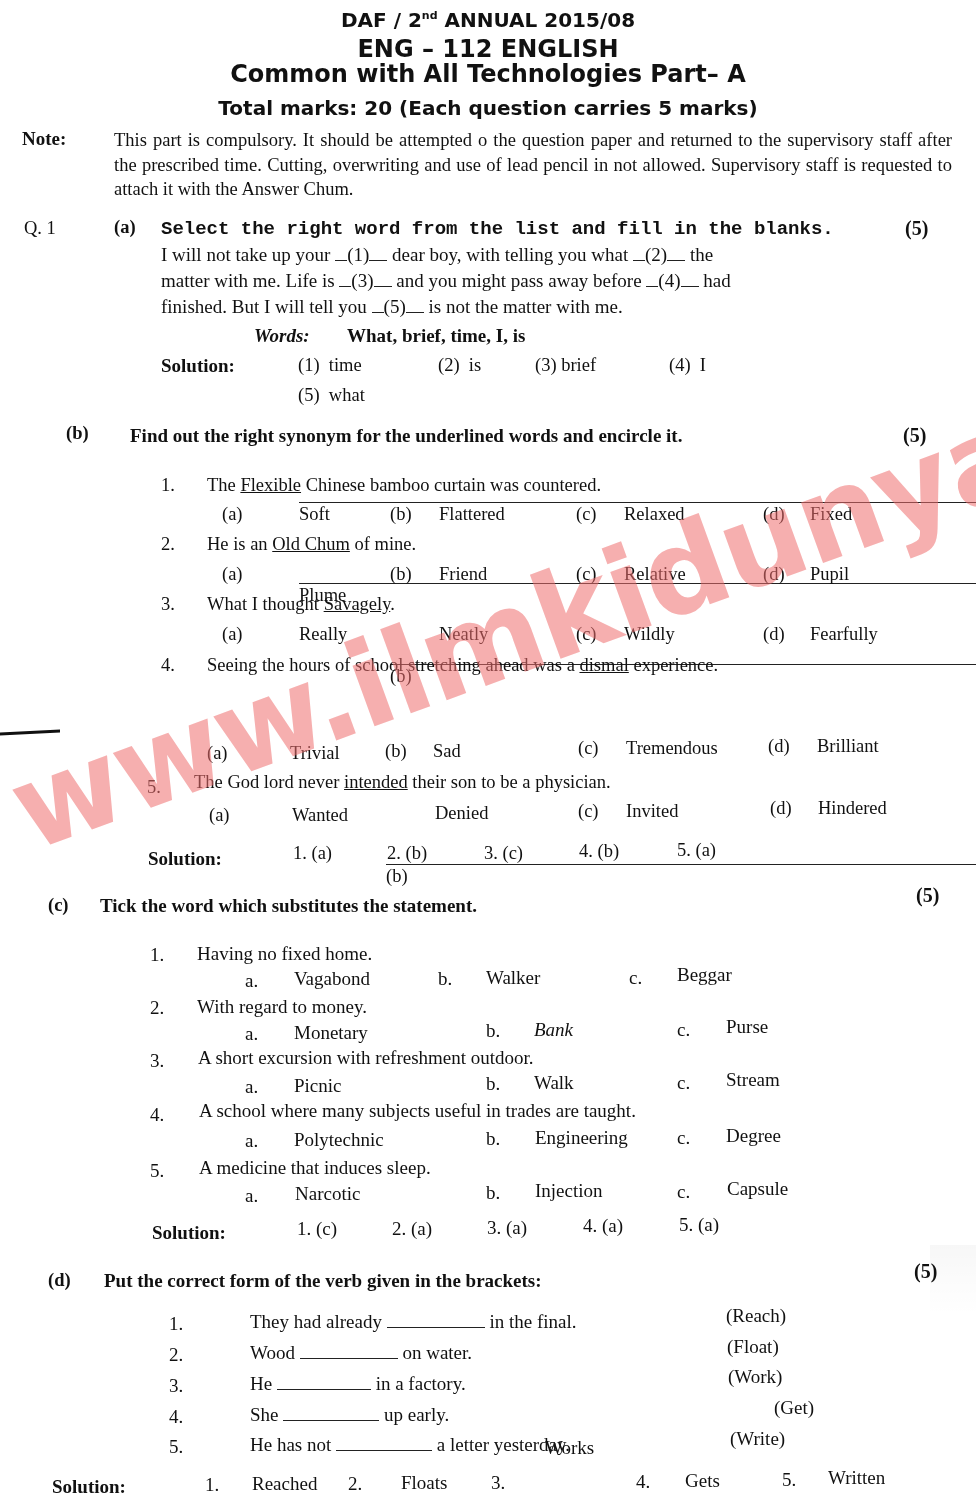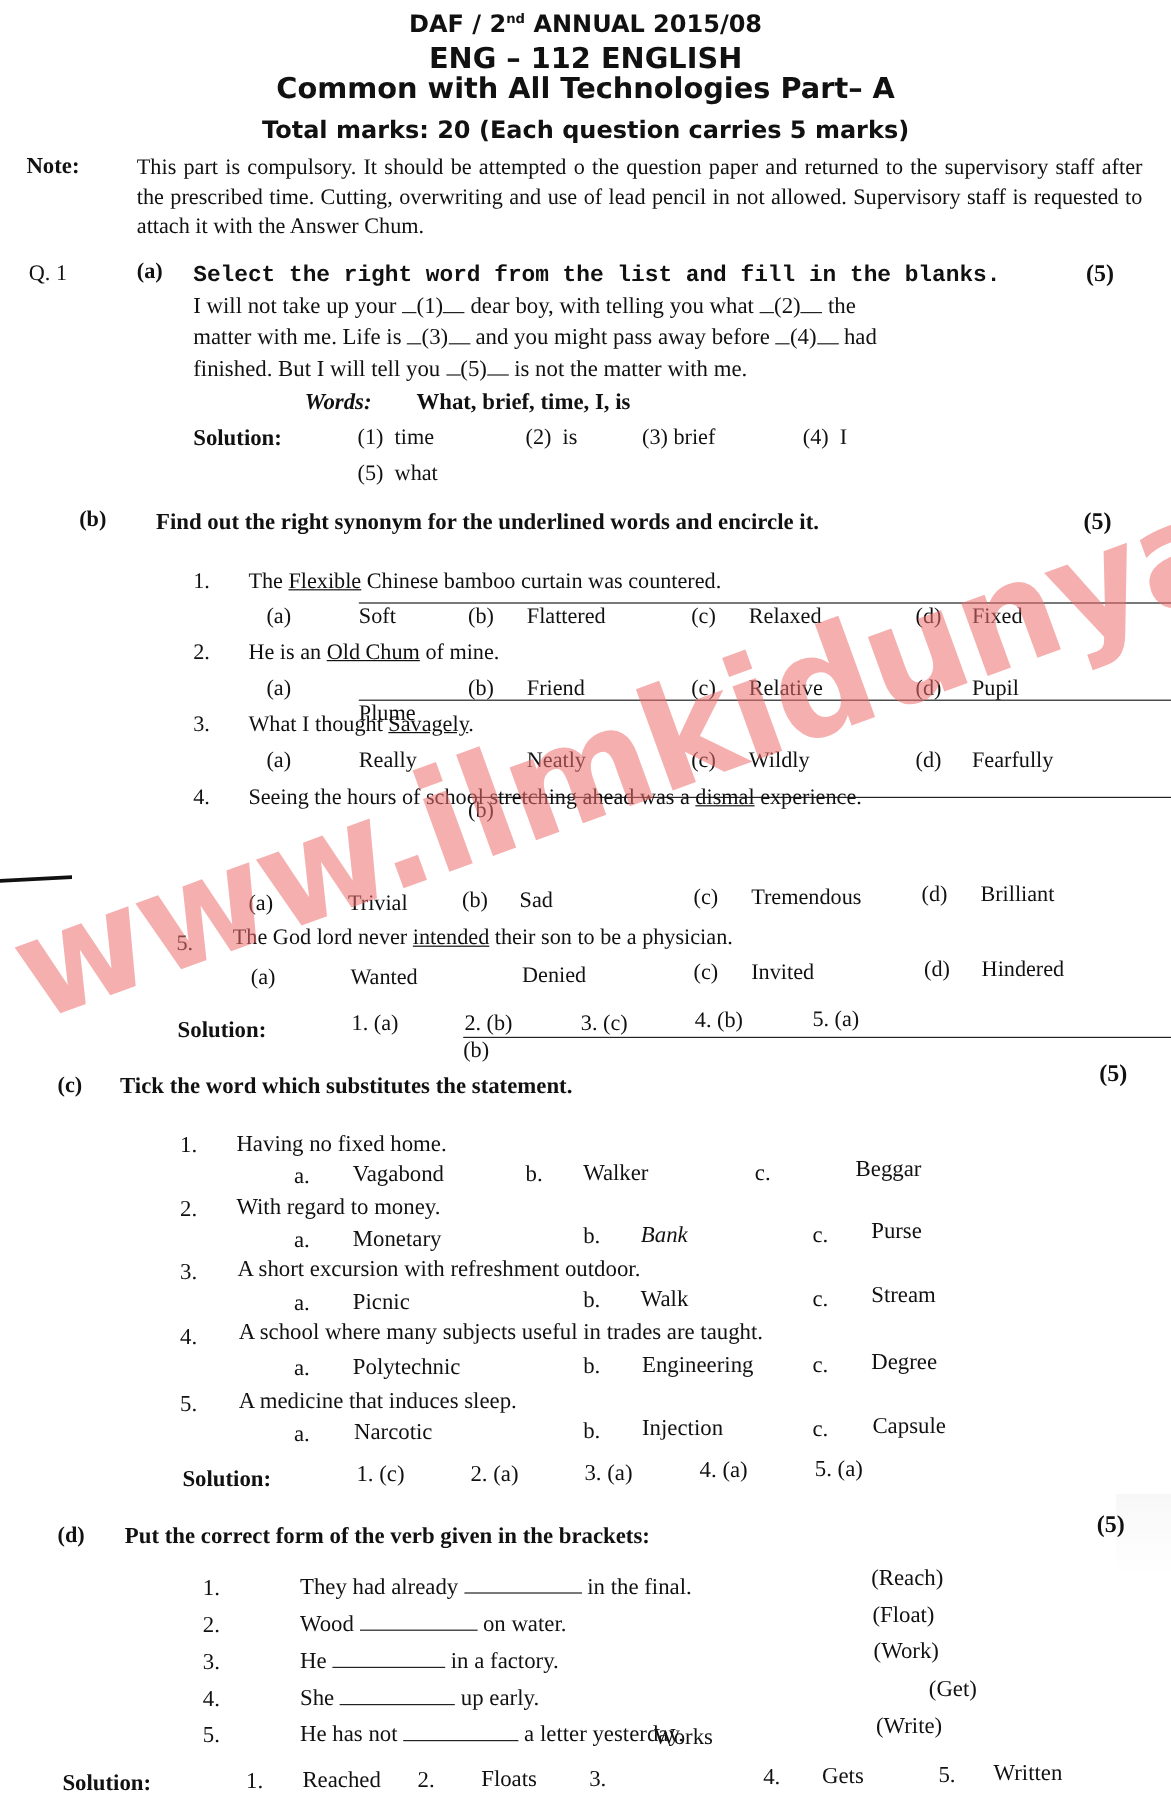--- a/index.html
+++ b/index.html
@@ -139,21 +139,21 @@
 <div class="abs cond bold" style="left:100px; top:895px;">Tick the word which substitutes the statement.</div>
 <div class="abs marks" style="left:916px; top:884px;">(5)</div>
 
 <div class="abs cond" style="left:150px; top:944px;">1.</div>
 <div class="abs cond" style="left:197px; top:943px;">Having no fixed home.</div>
 <div class="abs cond" style="left:245px; top:970px;">a.</div>
 <div class="abs cond" style="left:294px; top:968px;">Vagabond</div>
 <div class="abs cond" style="left:438px; top:968px;">b.</div>
 <div class="abs cond" style="left:486px; top:967px;">Walker</div>
 <div class="abs cond" style="left:629px; top:967px;">c.</div>
-<div class="abs cond" style="left:677px; top:964px;margin-left:36px;">Beggar</div>
+<div class="abs cond" style="left:677px; top:964px;">Beggar</div>
 
 <div class="abs cond" style="left:150px; top:997px;">2.</div>
 <div class="abs cond" style="left:197px; top:996px;">With regard to money.</div>
 <div class="abs cond" style="left:245px; top:1023px;">a.</div>
 <div class="abs cond" style="left:294px; top:1022px;">Monetary</div>
 <div class="abs cond" style="left:486px; top:1020px;">b.</div>
 <div class="abs cond" style="left:534px; top:1019px;font-style:italic;">Bank</div>
 <div class="abs cond" style="left:677px; top:1019px;">c.</div>
 <div class="abs cond" style="left:726px; top:1016px;">Purse</div>
 

